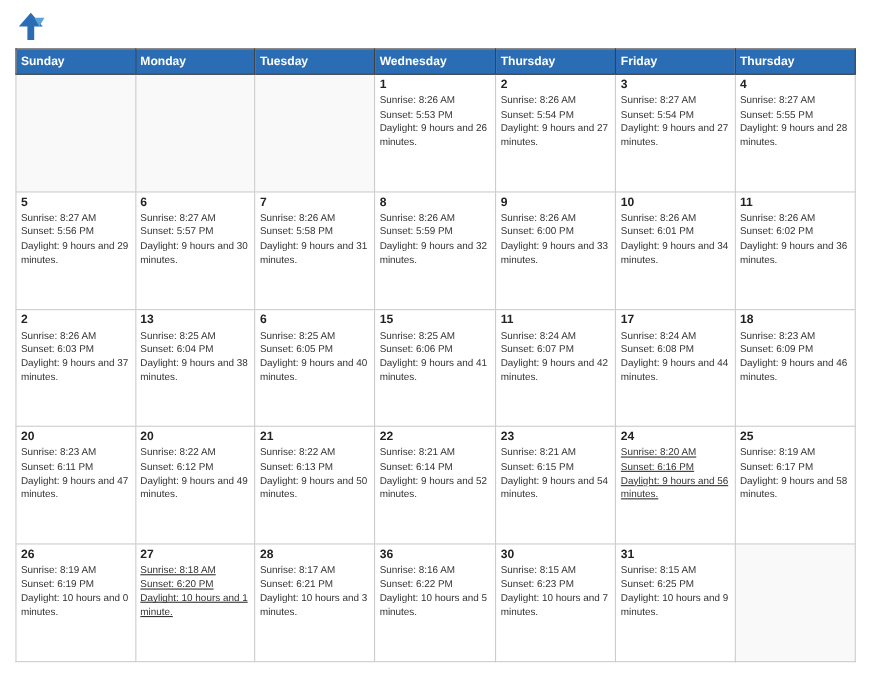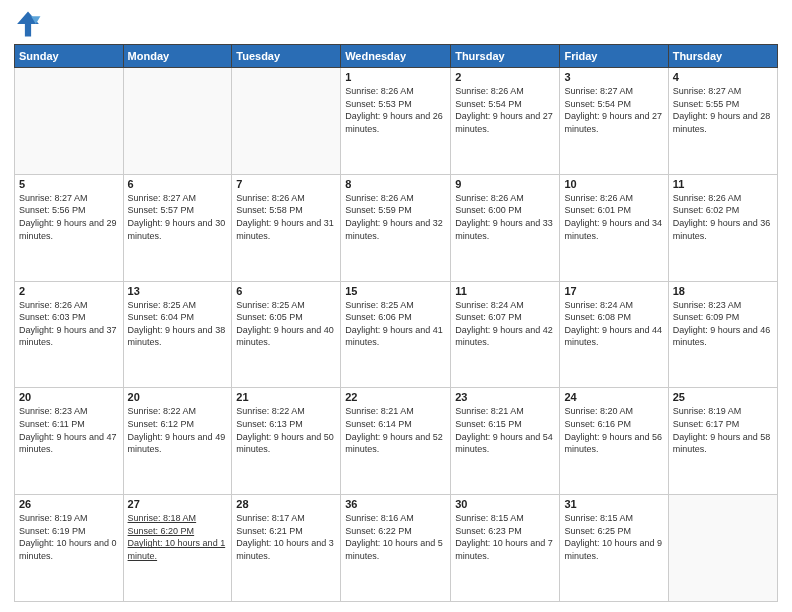--- a/index.html
+++ b/index.html
@@ -273,21 +273,21 @@
 Daylight: 9 hours and 52 minutes.</div>
           </td>
           <td>
             <div class="day-number">23</div>
             <div class="day-info" style="white-space: pre-line;">Sunrise: 8:21 AM
 Sunset: 6:15 PM
 Daylight: 9 hours and 54 minutes.</div>
           </td>
           <td>
             <div class="day-number">24</div>
-            <div class="day-info" style="white-space: pre-line;">Sunrise: 8:20 AM
+            <div class="day-info" style="white-space: pre-line; text-decoration: underline;">Sunrise: 8:20 AM
 Sunset: 6:16 PM
 Daylight: 9 hours and 56 minutes.</div>
           </td>
           <td>
             <div class="day-number">25</div>
             <div class="day-info" style="white-space: pre-line;">Sunrise: 8:19 AM
 Sunset: 6:17 PM
 Daylight: 9 hours and 58 minutes.</div>
           </td>
         </tr>

